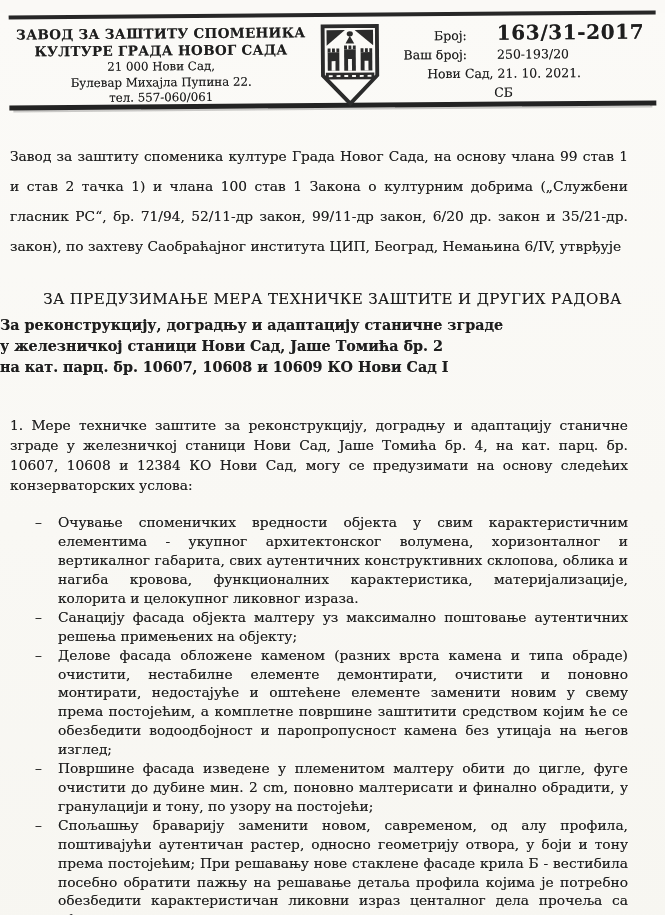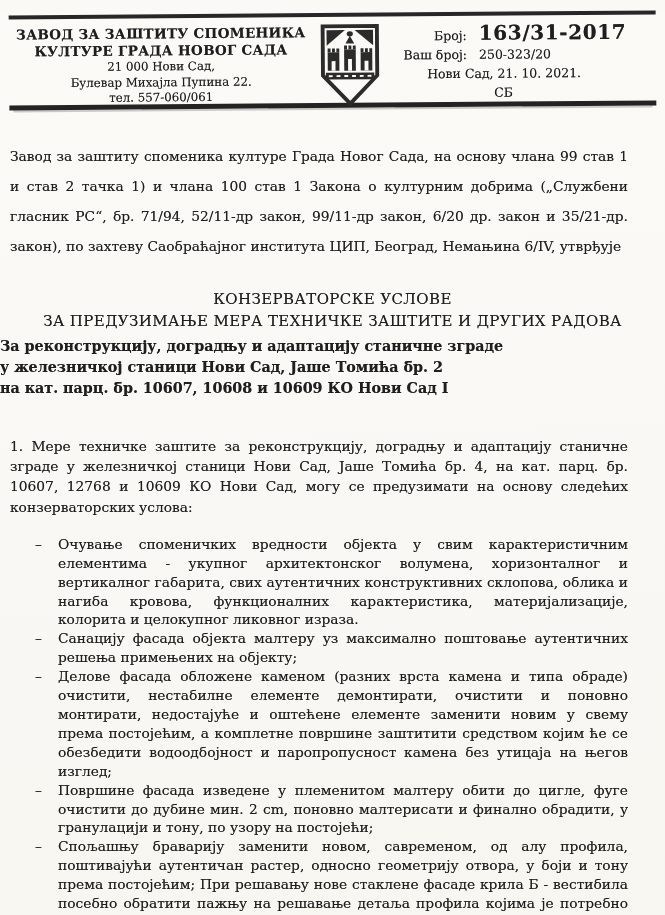--- a/index.html
+++ b/index.html
@@ -54,21 +54,21 @@
     justify-content: center;
     align-items: flex-start;
     padding-top: 1px;
   }
   .lh-right {
     flex: 1;
     padding-top: 3px;
     font-size: 12.5px;
   }
   .ref-row { display: flex; line-height: 19px; align-items: baseline; }
-  .ref-label { width: 78px; text-align: right; margin-right: 12px; white-space: nowrap; }
+  .ref-label { width: 78px; text-align: right; margin-right: 30px; white-space: nowrap; }
   .ref-value { white-space: nowrap; }
   .ref-number { font-size: 20px; font-weight: bold; letter-spacing: 0.6px; }
   .date-row { margin-left: 38px; line-height: 19px; white-space: nowrap; }
   .initials-row { margin-left: 105px; line-height: 19px; }
   
   .intro {
     margin: 33px 37px 0 10px;
     font-size: 13.8px;
     line-height: 30px;
     text-align: justify;
@@ -162,41 +162,40 @@
       </svg>
     </div>
 
     <div class="lh-right">
       <div class="ref-row">
         <span class="ref-label">Број:</span>
         <span class="ref-value ref-number">163/31-2017</span>
       </div>
       <div class="ref-row">
         <span class="ref-label">Ваш број:</span>
-        <span class="ref-value">250-323/20</span>
+        <span class="ref-value">250-193/20</span>
       </div>
       <div class="date-row">Нови Сад, 21. 10. 2021.</div>
       <div class="initials-row">СБ</div>
     </div>
   </header>
 
   <p class="intro">Завод за заштиту споменика културе Града Новог Сада, на основу члана 99 став 1 и став 2 тачка 1) и члана 100 став 1 Закона о културним добрима („Службени гласник РС“, бр. 71/94, 52/11-др закон, 99/11-др закон, 6/20 др. закон и 35/21-др. закон), по захтеву Саобраћајног института ЦИП, Београд, Немањина 6/IV, утврђује</p>
 
   <div class="doc-title">
-    <div>КОНЗЕРВАТОРСКЕ УСЛОВЕ</div>
     <div>ЗА ПРЕДУЗИМАЊЕ МЕРА ТЕХНИЧКЕ ЗАШТИТЕ И ДРУГИХ РАДОВА</div>
   </div>
 
   <div class="doc-subtitle">
     <div>За реконструкцију, доградњу и адаптацију станичне зграде</div>
     <div>у железничкој станици Нови Сад, Јаше Томића бр. 2</div>
     <div>на кат. парц. бр. 10607, 10608 и 10609 КО Нови Сад I</div>
   </div>
 
-  <p class="para-1">1. Мере техничке заштите за реконструкцију, доградњу и адаптацију станичне зграде у железничкој станици Нови Сад, Јаше Томића бр. 4, на кат. парц. бр. 10607, 12768 и 10609 КО Нови Сад, могу се предузимати на основу следећих конзерваторских услова:</p>
+  <p class="para-1">1. Мере техничке заштите за реконструкцију, доградњу и адаптацију станичне зграде у железничкој станици Нови Сад, Јаше Томића бр. 4, на кат. парц. бр. 10607, 10608 и 12384 КО Нови Сад, могу се предузимати на основу следећих конзерваторских услова:</p>
 
   <ul class="cond-list">
     <li class="cond-item">
       <span class="dash-marker">–</span>
       <span class="cond-text">Очување споменичких вредности објекта у свим карактеристичним елементима - укупног архитектонског волумена, хоризонталног и вертикалног габарита, свих аутентичних конструктивних склопова, облика и нагиба кровова, функционалних карактеристика, материјализације, колорита и целокупног ликовног израза.</span>
     </li>
     <li class="cond-item">
       <span class="dash-marker">–</span>
       <span class="cond-text">Санацију фасада објекта малтеру уз максимално поштовање аутентичних решења примењених на објекту;</span>
     </li>

